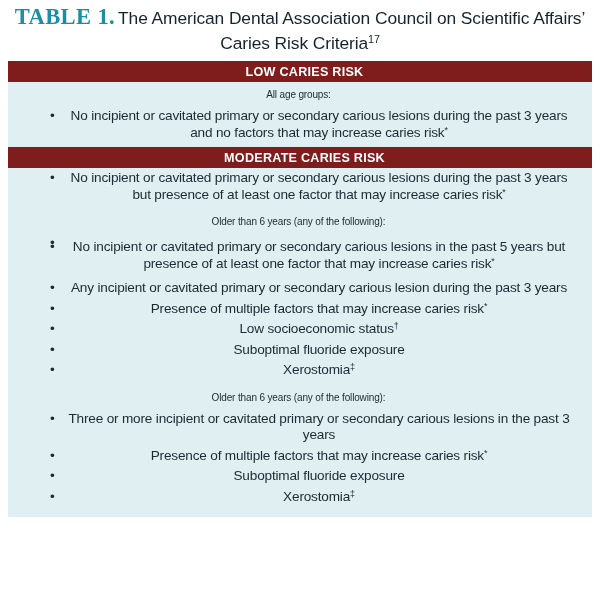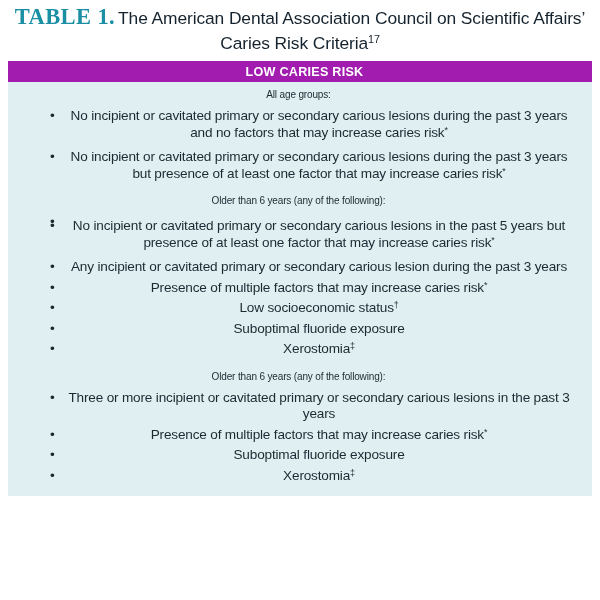--- a/index.html
+++ b/index.html
@@ -57,21 +57,21 @@
   #caries-table {
     position: absolute;
     left: 8px;
     top: 61px;
     width: 584px;
     background: #e0eff1;
     box-sizing: border-box;
   }
 
   .section-header {
-    background: #a21caf;
+    background: #7f1d1d;
     color: #ffffff;
     font-size: 12.6px;
     font-weight: bold;
     letter-spacing: 0.25px;
     padding: 4px 0 4px 9px;
     height: 21px;
     line-height: 14px;
     box-sizing: border-box;
     text-transform: uppercase;
   }
@@ -126,20 +126,21 @@
   </div>
 
   <div id="caries-table">
       <div class="section-header">LOW CARIES RISK</div>
       <div class="section-body">
         <div class="group-label">All age groups:</div>
         <ul class="bullets">
           <li><span class="dot">•</span><span>No incipient or cavitated primary or secondary carious lesions during the past 3 years and no factors that may increase caries risk</span><sup>*</sup></li>
         </ul>
       </div>
+      <div class="section-header">MODERATE CARIES RISK</div>
       <div class="section-body">
         <ul class="bullets">
           <li><span class="dot">•</span><span>No incipient or cavitated primary or secondary carious lesions during the past 3 years but presence of at least one factor that may increase caries risk</span><sup>*</sup></li>
         </ul>
         <div class="group-label">Older than 6 years (any of the following):</div>
         <ul class="bullets">
           <li><span class="dot">•</span></li>
           <li><span class="dot">•</span><span>No incipient or cavitated primary or secondary carious lesions in the past 5 years but presence of at least one factor that may increase caries risk</span><sup>*</sup></li>
         </ul>
       </div>

